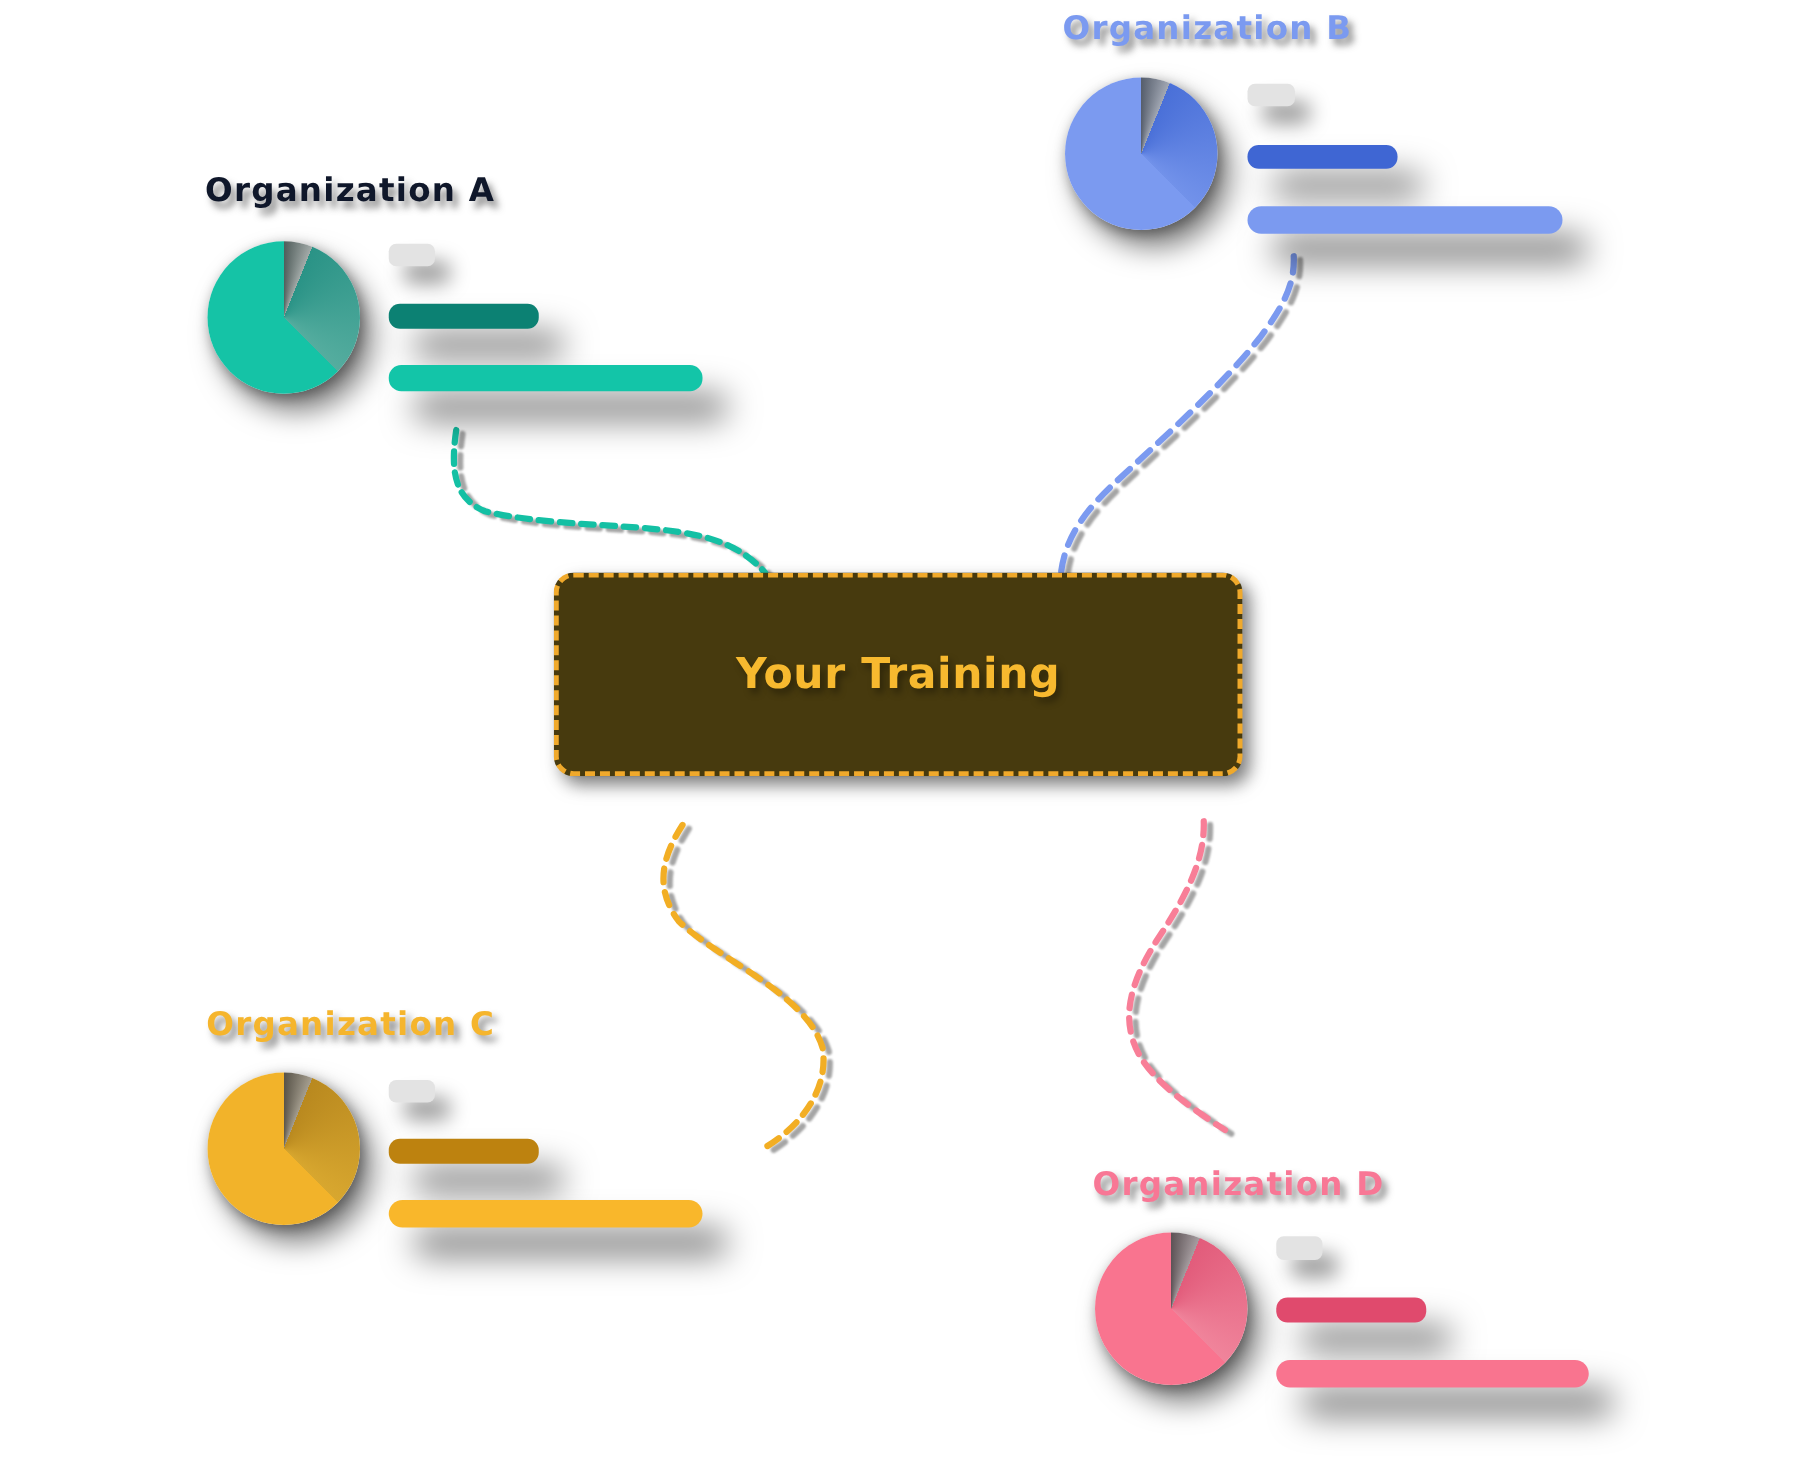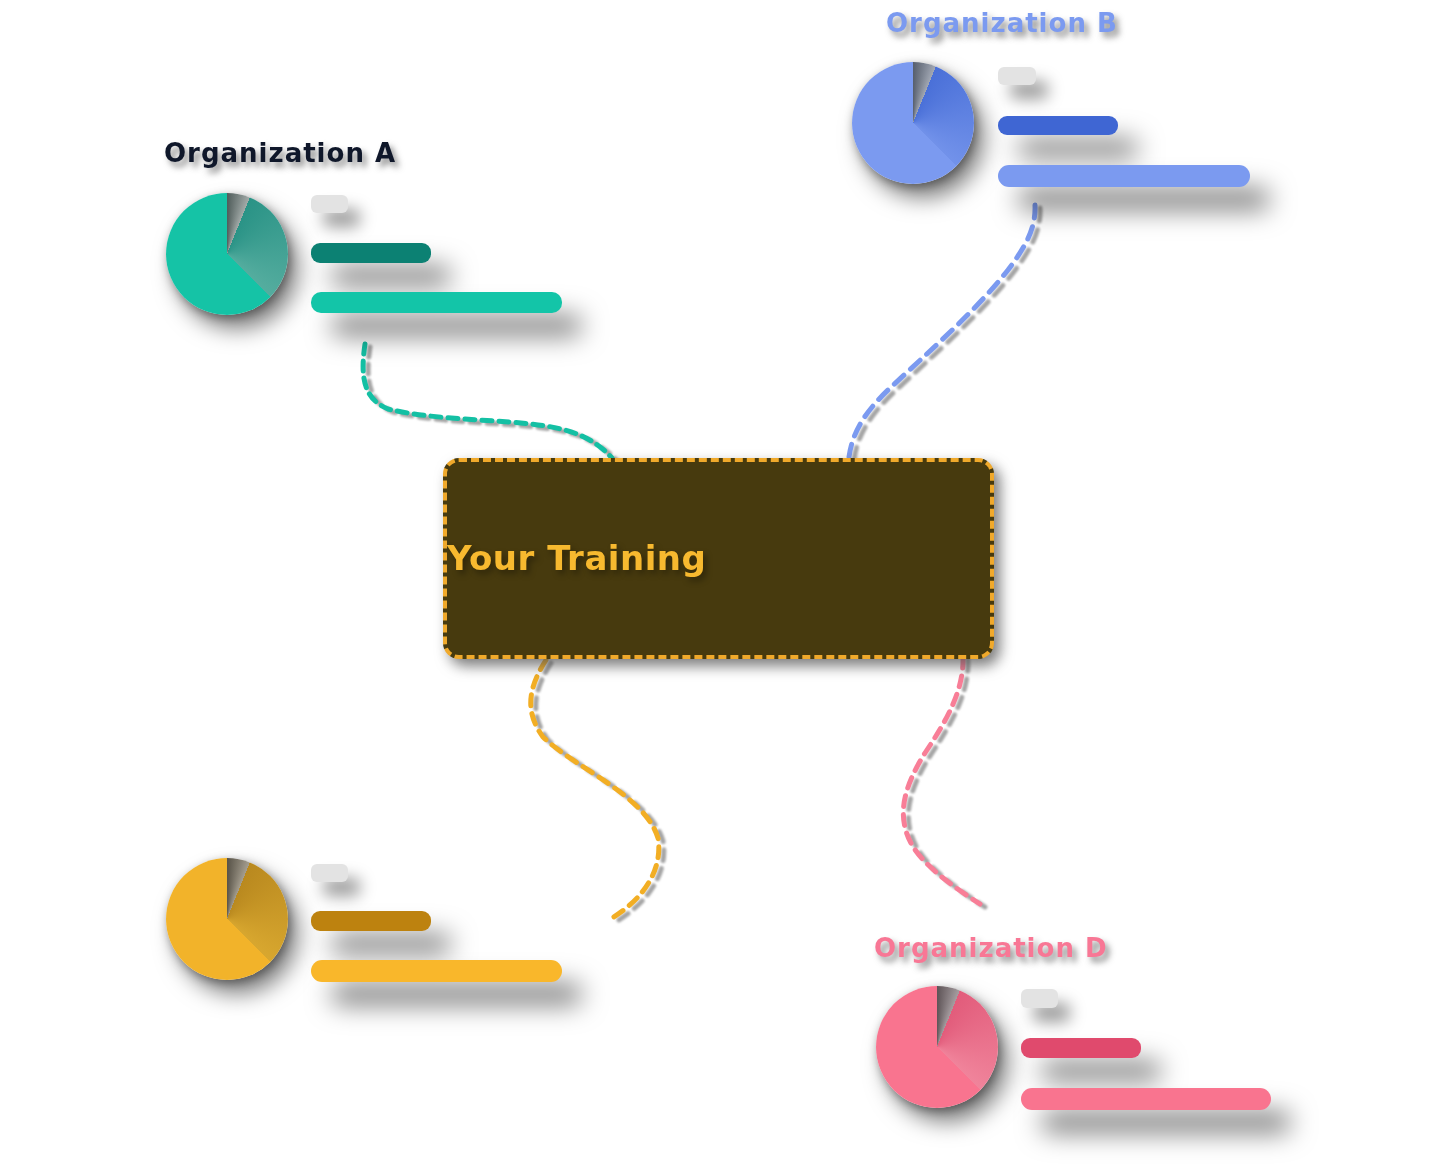--- a/index.html
+++ b/index.html
@@ -43,23 +43,23 @@
   .org-c .bar-medium{left:311px;top:911px;width:120px;}
   .org-c .bar-long{left:311px;top:960px;width:251px;height:22px;border-radius:11px;}
   
   .org-d .org-title{left:874px;top:933px;}
   .org-d .pie{left:876px;top:986px;}
   .org-d .chip{left:1021px;top:989px;height:19px;}
   .org-d .bar-medium{left:1021px;top:1038px;width:120px;}
   .org-d .bar-long{left:1021px;top:1088px;width:250px;height:22px;border-radius:11px;}
   
   .center-box{
-    position:absolute;left:443px;top:458px;width:551px;height:201px;box-sizing:border-box;
+    position:absolute;left:443px;top:458px;width:551px;height:163px;box-sizing:border-box;
     border:4px dashed #f0a92b;border-radius:16px;
-    display:flex;align-items:center;justify-content:flex-start;text-align:center;
+    display:flex;align-items:center;justify-content:center;text-align:center;
     filter:drop-shadow(6px 7px 7px rgba(80,80,80,0.75));
   }
   .center-label{
     font-size:34px;font-weight:800;line-height:1.25;letter-spacing:0.5px;
     text-shadow:3px 4px 6px rgba(0,0,0,0.35);
   }
   
   .connectors{position:absolute;left:0;top:0;width:1440px;height:1169px;pointer-events:none;}
   .connectors path,.connectors use{fill:none;stroke-width:5;stroke-linecap:round;}
   .line-shadow{stroke:#a5a5a5;transform:translate(5px,3px);filter:blur(1px);}
@@ -100,28 +100,29 @@
 
   <section class="org org-a">
     <h2 class="org-title" style="color: #0f172a;">Organization A</h2>
     <div class="pie" style="background: conic-gradient(rgb(79, 92, 90) 0deg, rgb(163, 171, 169) 22deg, rgb(42, 147, 134) 22deg, rgb(85, 173, 159) 135deg, rgb(21, 195, 166) 135deg, rgb(21, 195, 166) 360deg);"></div>
     <div class="chip" style="background-color: rgb(227, 227, 227);"></div>
     <div class="bar bar-medium" style="background-color: rgb(12, 129, 115);"></div>
     <div class="bar bar-long" style="background-color: rgb(19, 197, 168);"></div>
   </section>
 
   <section class="org org-b">
-    <h2 class="org-title" style="color: rgb(123, 154, 240); margin-left: 36px;">Organization B</h2>
+    <h2 class="org-title" style="color: rgb(123, 154, 240);">Organization B</h2>
     <div class="pie" style="background: conic-gradient(rgb(86, 94, 108) 0deg, rgb(162, 168, 180) 22deg, rgb(74, 112, 216) 22deg, rgb(114, 146, 234) 135deg, rgb(123, 154, 240) 135deg, rgb(123, 154, 240) 360deg);"></div>
     <div class="chip" style="background-color: rgb(227, 227, 227);"></div>
     <div class="bar bar-medium" style="background-color: rgb(63, 102, 211);"></div>
     <div class="bar bar-long" style="background-color: rgb(123, 154, 240);"></div>
   </section>
 
   <section class="org org-c">
+    <h2 class="org-title" style="color: rgb(245, 181, 45);">Organization C</h2>
     <div class="pie" style="background: conic-gradient(rgb(87, 82, 71) 0deg, rgb(165, 158, 143) 22deg, rgb(185, 137, 31) 22deg, rgb(216, 167, 47) 135deg, rgb(242, 179, 42) 135deg, rgb(242, 179, 42) 360deg);"></div>
     <div class="chip" style="background-color: rgb(227, 227, 227);"></div>
     <div class="bar bar-medium" style="background-color: rgb(189, 130, 15);"></div>
     <div class="bar bar-long" style="background-color: rgb(249, 183, 43);"></div>
   </section>
 
   <section class="org org-d">
     <h2 class="org-title" style="color: rgb(248, 119, 149);">Organization D</h2>
     <div class="pie" style="background: conic-gradient(rgb(93, 83, 86) 0deg, rgb(166, 157, 160) 22deg, rgb(226, 92, 123) 22deg, rgb(240, 132, 155) 135deg, rgb(249, 116, 143) 135deg, rgb(249, 116, 143) 360deg);"></div>
     <div class="chip" style="background-color: rgb(227, 227, 227);"></div>

